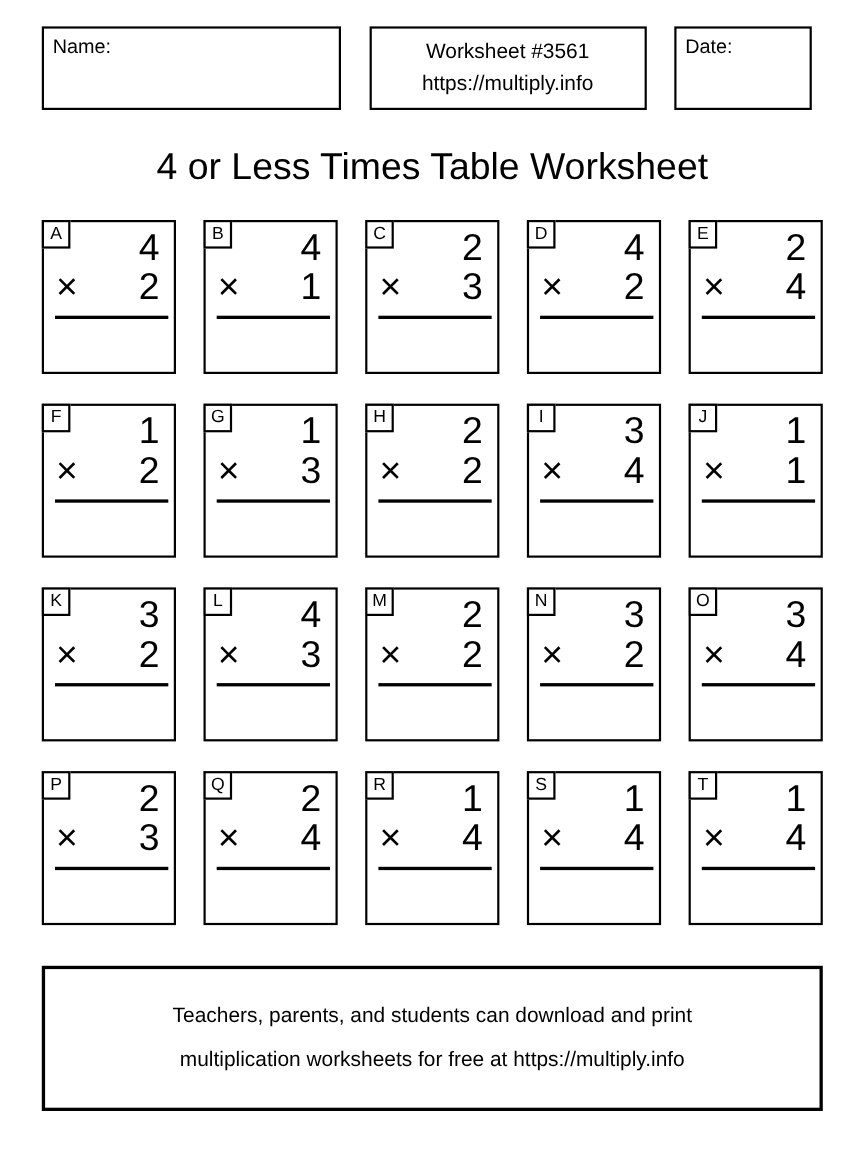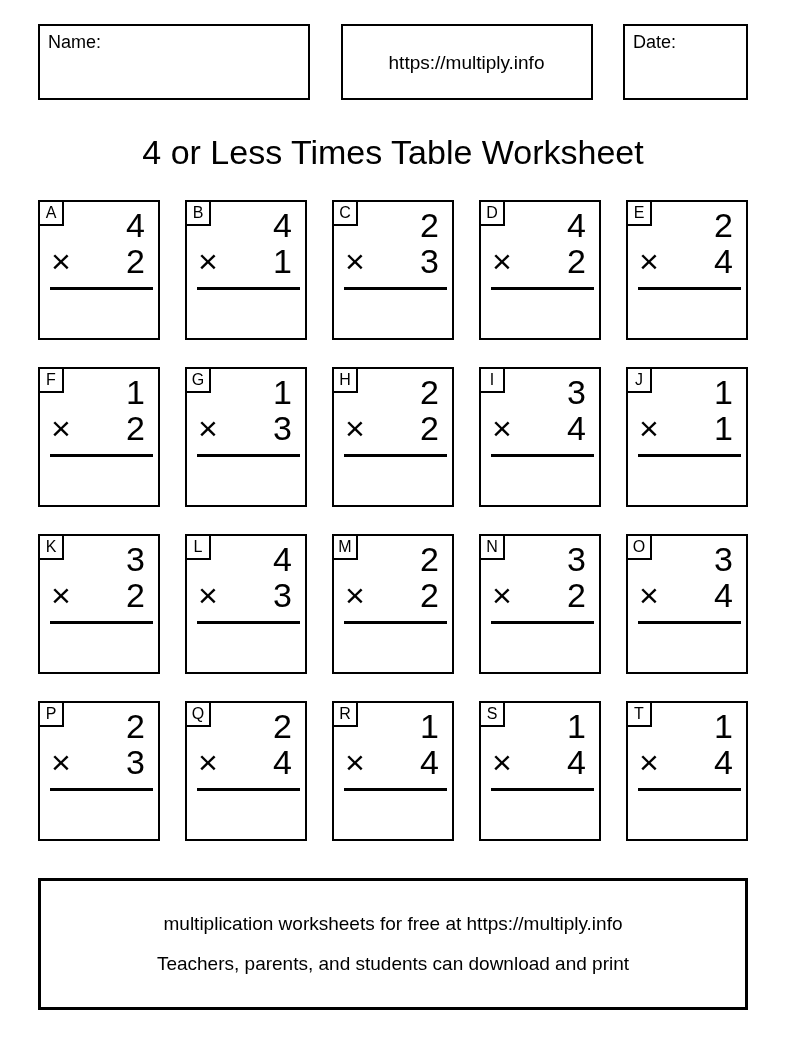--- a/index.html
+++ b/index.html
@@ -8,21 +8,21 @@
     background: #ffffff;
     color: #000000;
     font-family: "Liberation Sans", sans-serif;
   }
   .page { width: 786px; height: 1056px; position: relative; }
 
   
   .header {
     display: flex;
     justify-content: space-between;
-    margin: 24px 38px 0 38px;
+    margin: 24px 48px 0 38px;
   }
   .hbox { border: 2px solid #000; height: 76px; background: #fff; }
   .name-box { width: 272px; padding: 6px 8px; font-size: 18px; }
   .date-box { width: 125px; padding: 6px 8px; font-size: 18px; }
   .info-box {
     width: 252px;
     display: flex; flex-direction: column;
     align-items: center; justify-content: center;
     font-size: 19px; line-height: 29px;
     text-align: center;
@@ -98,20 +98,21 @@
 </head>
 <body>
 
 <div class="page">
 
   <div class="header">
     <div class="hbox name-box">
       <span>Name:</span>
     </div>
     <div class="hbox info-box">
+      <div>Worksheet #3561</div>
       <div>https://multiply.info</div>
     </div>
     <div class="hbox date-box">
       <span>Date:</span>
     </div>
   </div>
 
   <h1 class="title">4 or Less Times Table Worksheet</h1>
 
   <div class="grid">
@@ -330,17 +331,17 @@
     <div class="op-row">
       <span class="op">×</span>
       <span class="bottom-num">4</span>
     </div>
     <div class="answer-line"></div>
     <div class="answer-space"></div>
   </div>
 </div>
 
   <div class="footer">
+    <div>Teachers, parents, and students can download and print</div>
     <div>multiplication worksheets for free at https://multiply.info</div>
-    <div>Teachers, parents, and students can download and print</div>
   </div>
 
 </div>
 
 </body></html>

